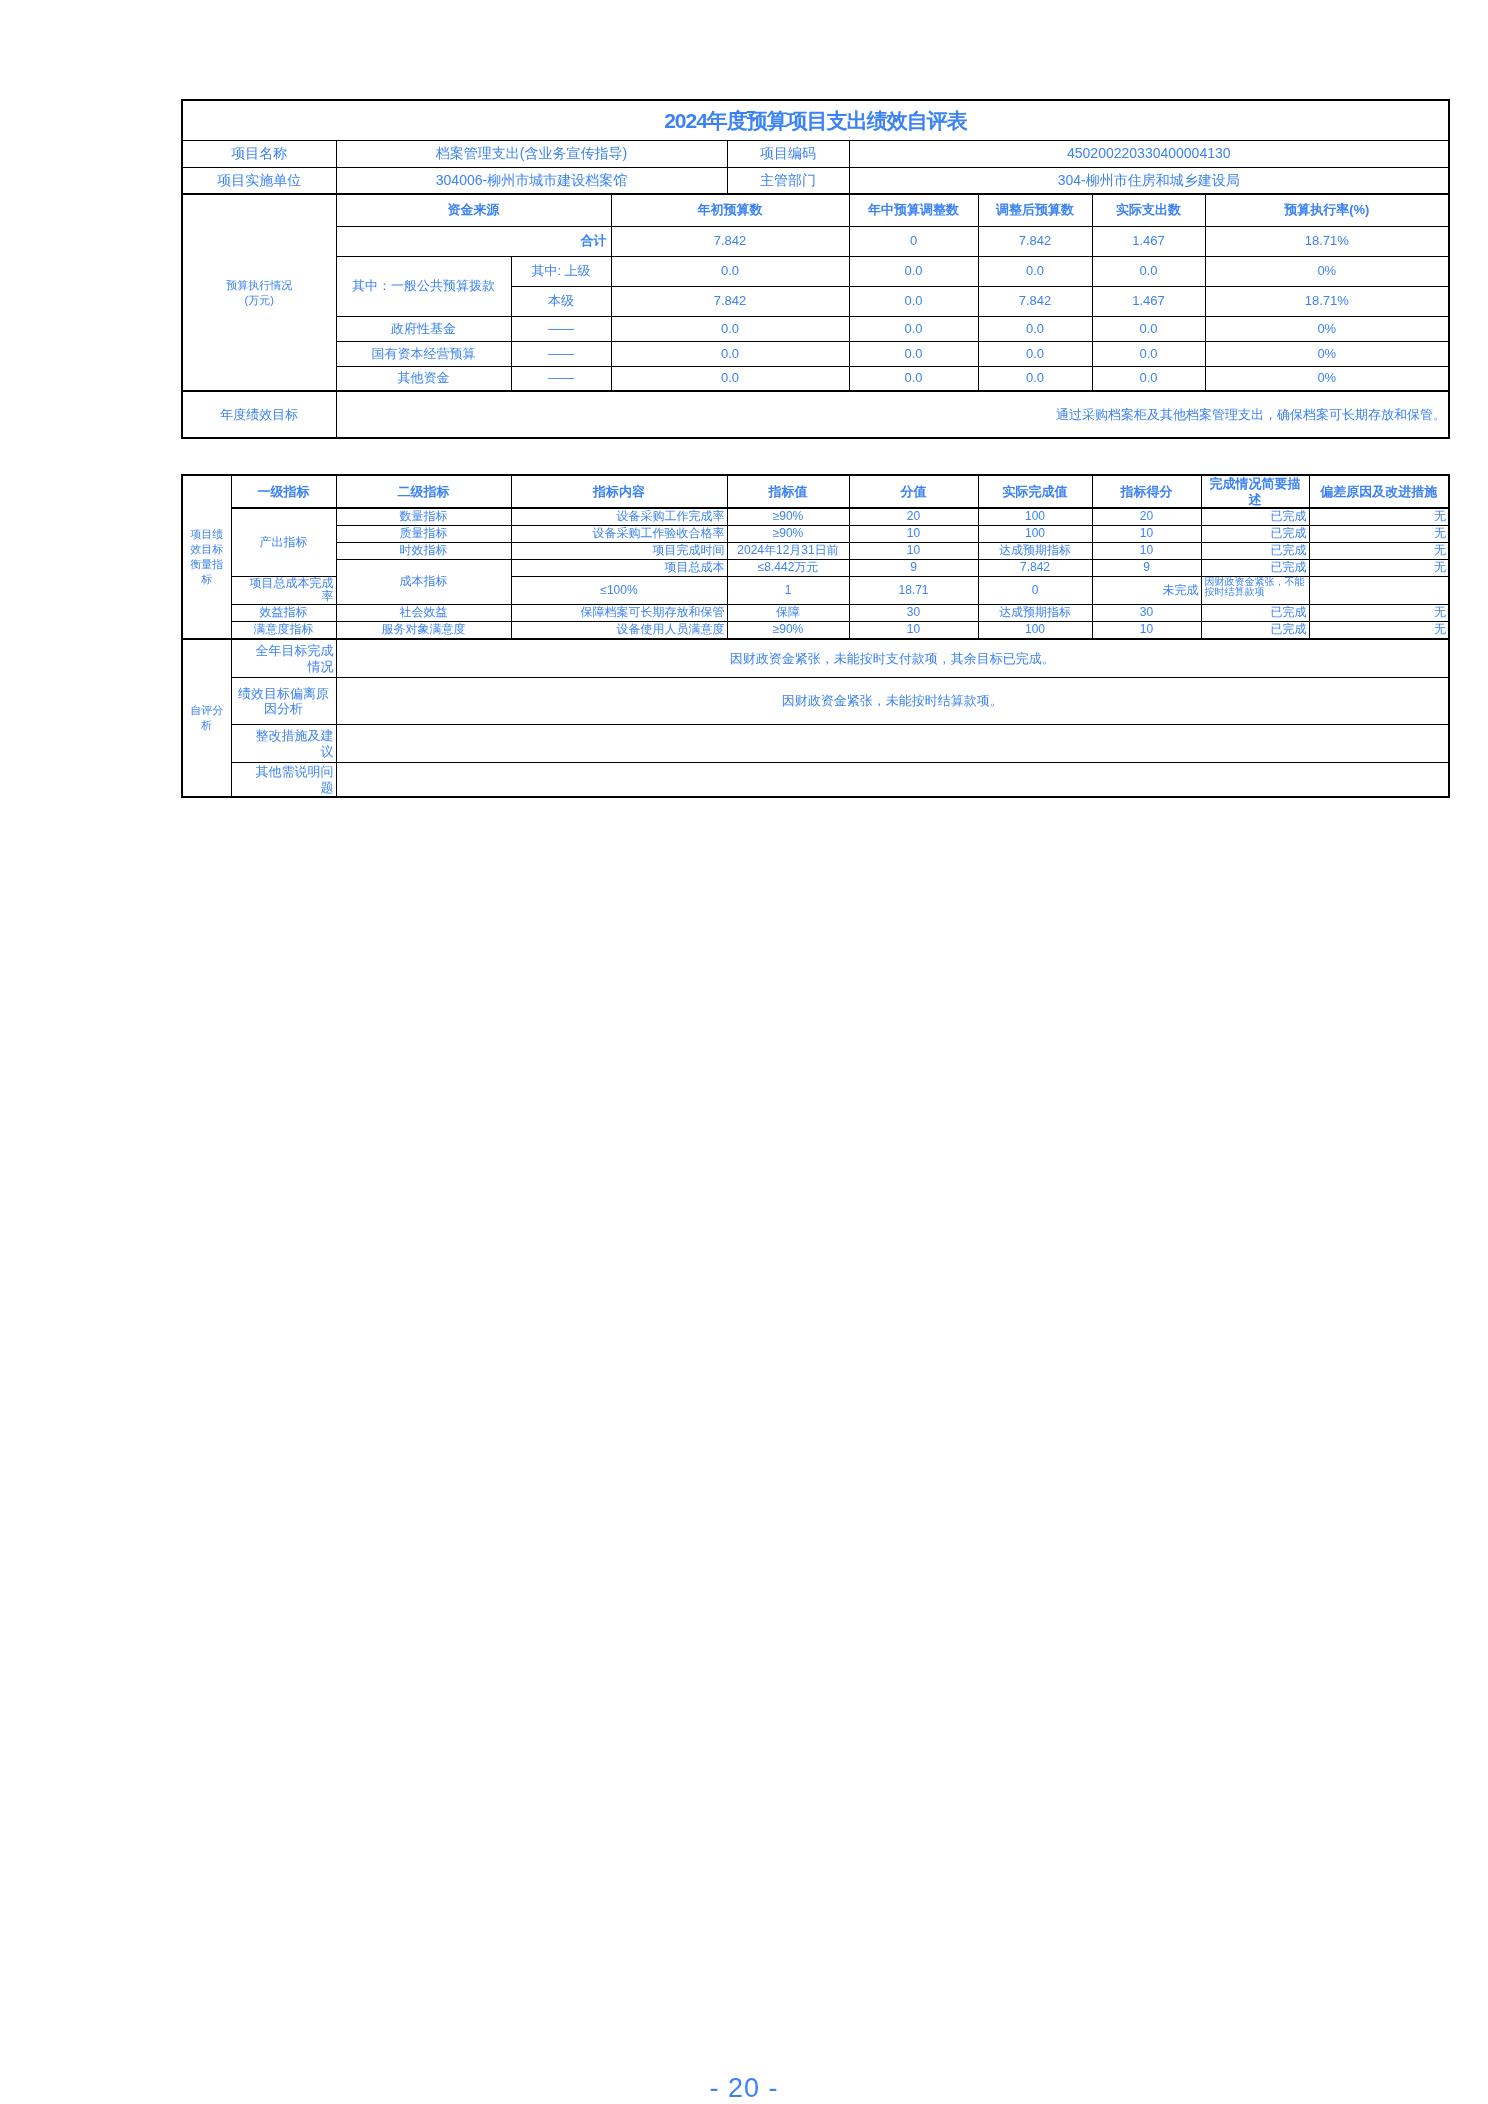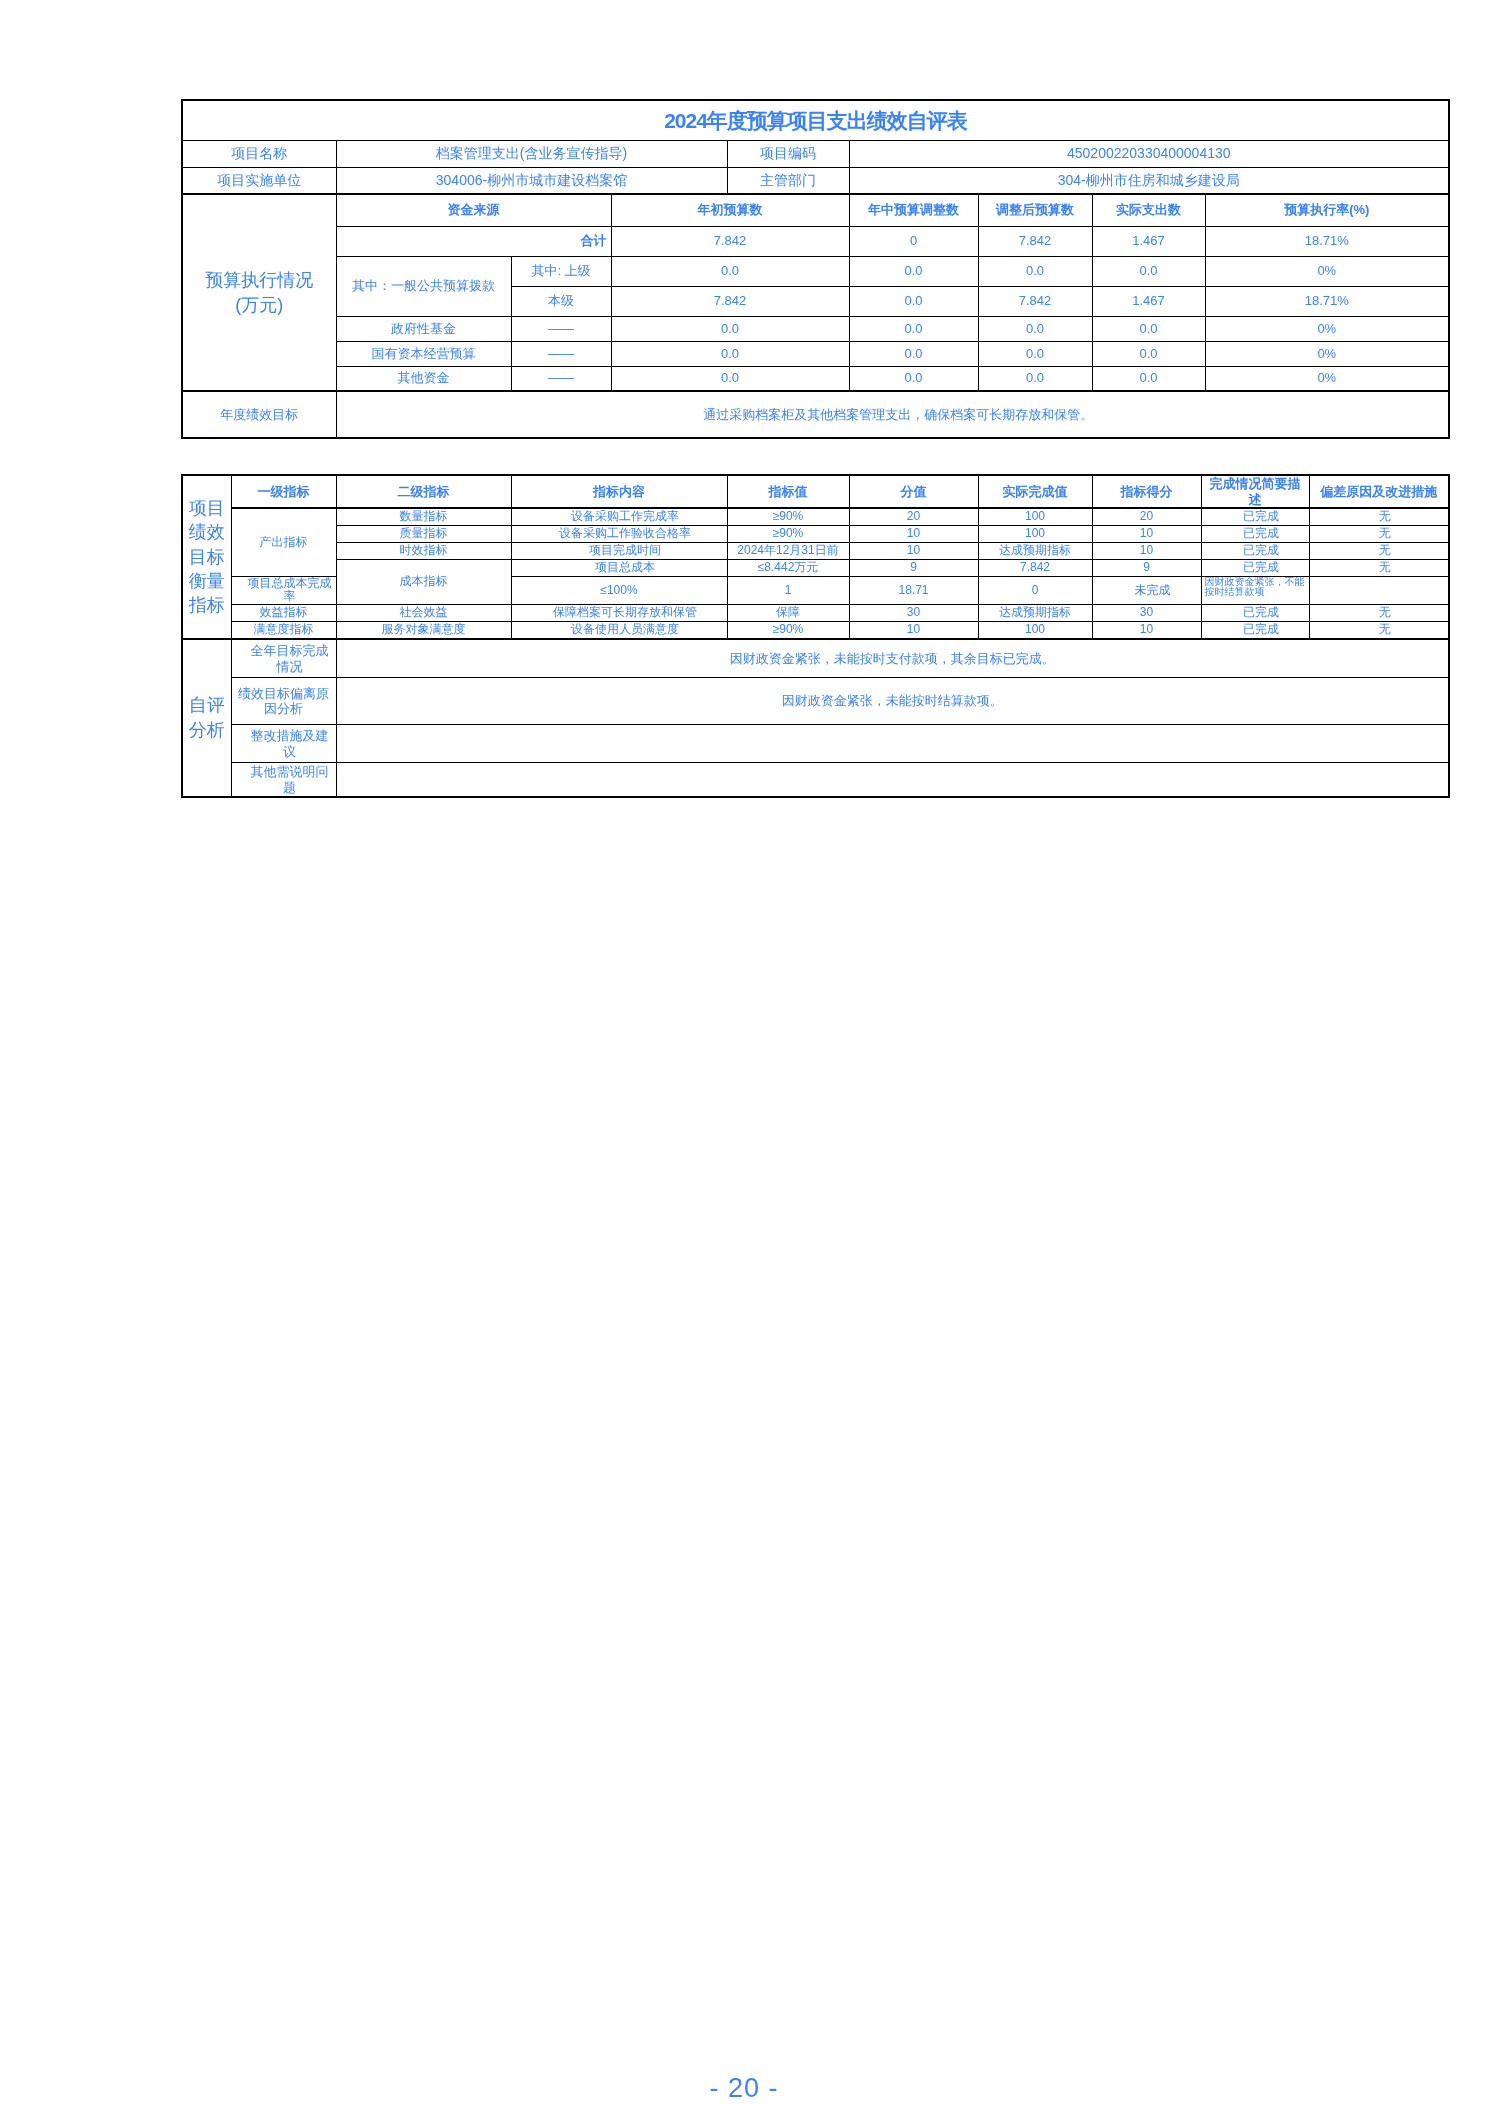--- a/index.html
+++ b/index.html
@@ -13,29 +13,29 @@
     border:1px solid #000; text-align:center; vertical-align:middle;
     font-size:13px; line-height:1.2; padding:0 2px; overflow:hidden; word-break:break-all;
   }
   .t1 { top:99px;  width:1267px; border:2px solid #000; }
   .t2 { top:437px; width:1267px; border:2px solid #000; }
   .t3 { top:474px; width:1267px; border:2px solid #000; }
   .title-cell { font-size:21px; font-weight:bold; letter-spacing:-1px; }
   .h40{height:40px} .h27{height:27px} .h32{height:32px} .h30{height:30px}
   .h25{height:25px} .h35{height:47px} .h31{height:31px} .h17{height:17px}
   .h39{height:39px} .h38{height:38px} .h34{height:34px}
-  .left  { text-align:center; padding-left:14px; }
+  .left  { text-align:right; padding-left:14px; }
   .right { text-align:right; padding-right:4px; }
   .pre   { white-space:pre-line; }
   .bold  { font-weight:bold; }
   .f12 td { font-size:12px; line-height:1.15;margin-left:32px; }
   .f14   { font-size:14px; }
   tr.bt2 > td { border-top:2px solid #000; }
   tr.bb2 > td { border-bottom:2px solid #000; }
-  .vlabel { font-size:18px; line-height:1.35; padding:0 4px; }
+  .vlabel { font-size:11px; line-height:1.35; padding:0 4px; }
   .dev { font-size:10px; line-height:1.05; text-align:left; padding:0 1px; }
   .devcell { vertical-align:top; overflow:hidden; }
   .footer {
     position:absolute; top:2028px; left:0; width:100%;
     text-align:center; font-size:27px; letter-spacing:1px;margin-top:45px;
   }
 </style>
 </head>
 <body>
 

